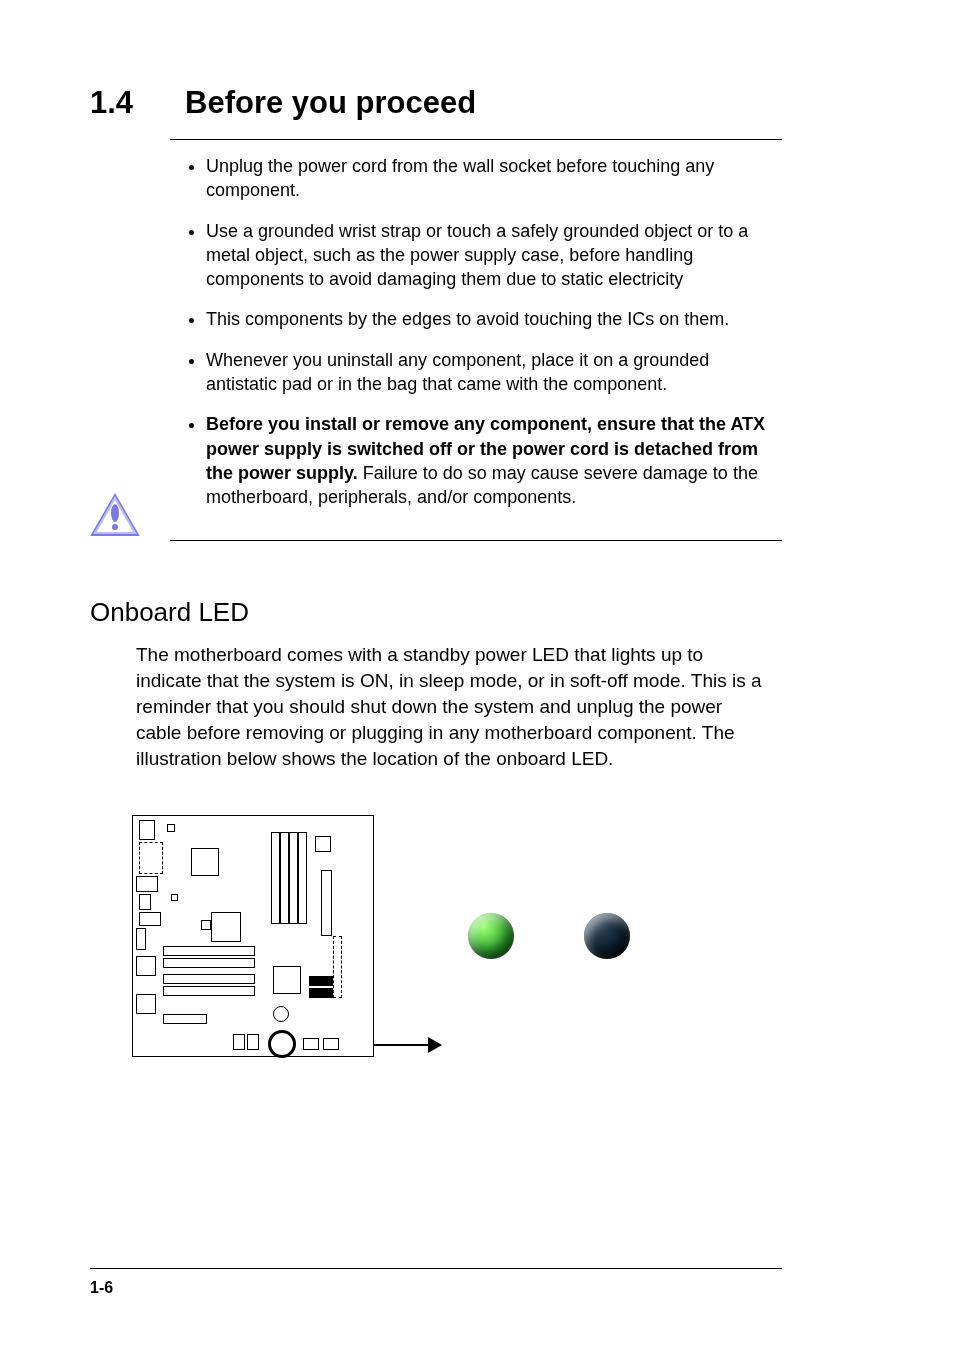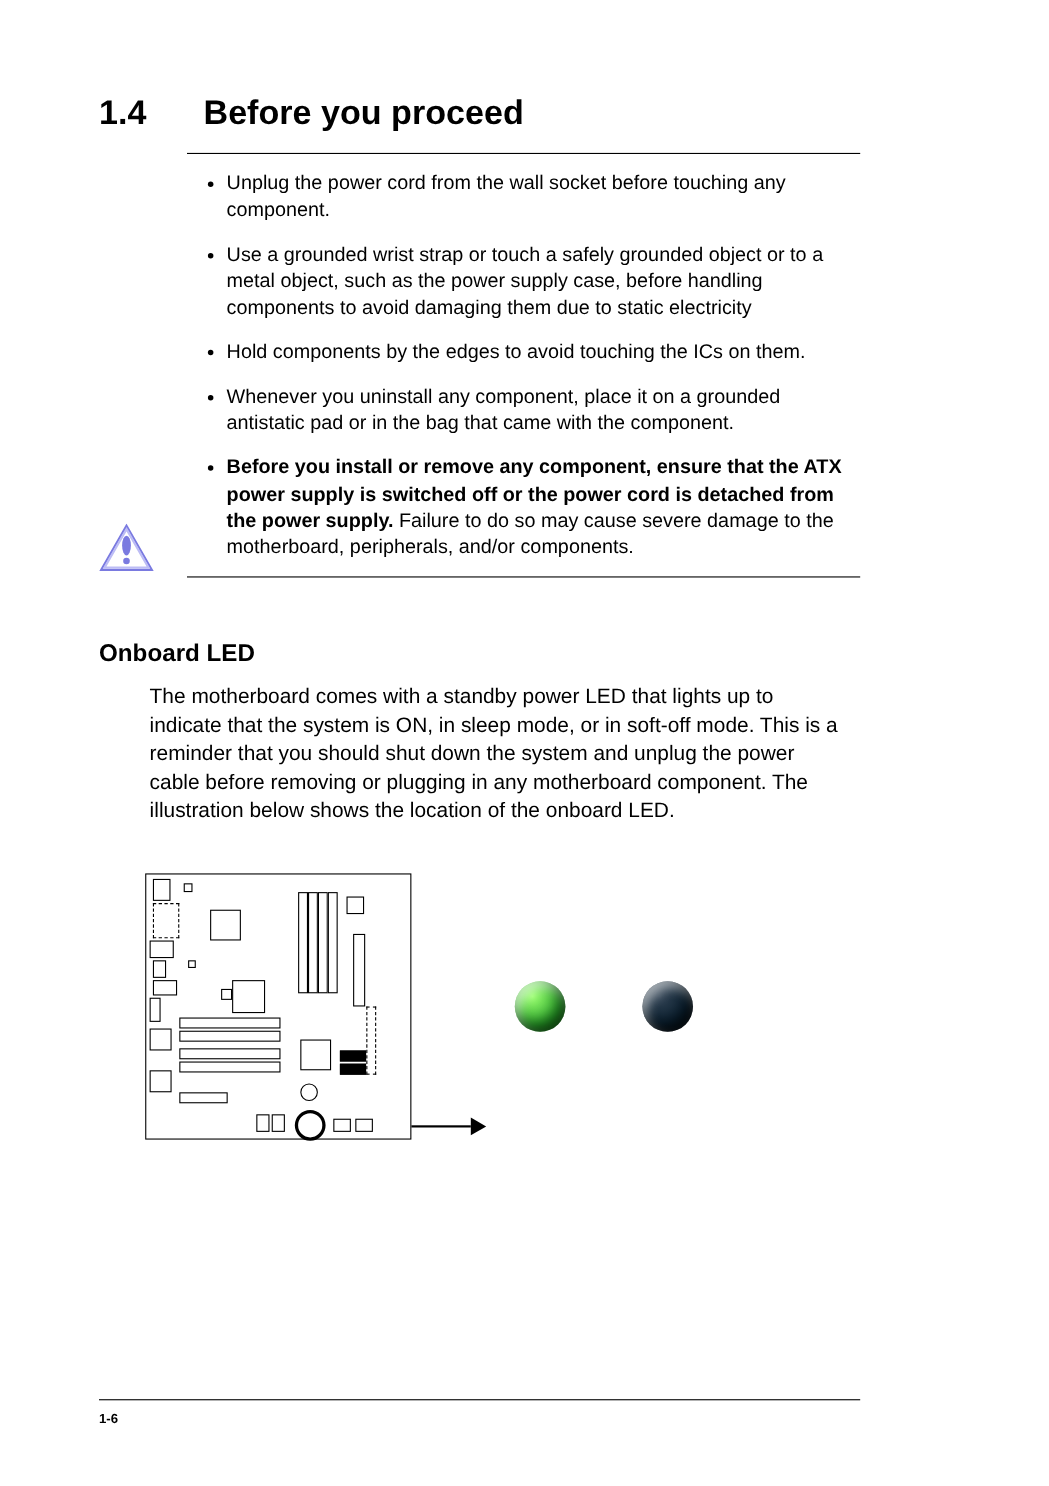--- a/index.html
+++ b/index.html
@@ -49,25 +49,25 @@
     margin: 0;
     padding: 0 0 0 36px;
     list-style: disc;
   }
   .rules li {
     font-size: 18px;
     line-height: 1.35;
     margin: 0 0 16px 0;
     padding-right: 4px;
   }
-  .rules li:last-child { margin-bottom: 0; }
+  .rules li:last-child { margin-bottom: 16px; }
   .bold { font-weight: bold; }
   .sub-heading {
-    font-size: 22px;
-    font-weight: bold;
+    font-size: 26px;
+    font-weight: normal;
     margin-top: 56px;
     margin-bottom: 14px;
   }
   .sub-body {
     font-size: 19px;
     line-height: 1.38;
     margin-left: 46px;
     margin-right: 10px;
   }
   .diagram-area {
@@ -116,21 +116,21 @@
   .orb.dark  { background: radial-gradient(circle at 35% 30%, #345, #0b2030 55%, #000); margin-left: 70px; }
   .footer {
     position: absolute;
     left: 90px; right: 90px;
     bottom: 54px;
     border-top: 1px solid #000;
     padding-top: 10px;
     display: flex;
     justify-content: space-between;
     font-weight: bold;
-    font-size: 12px;
+    font-size: 16px;
   }
 </style>
 </head>
 <body>
 
 <div class="page">
 
   <div class="heading">
     <span class="num">1.4</span><span>Before you proceed</span>
   </div>
@@ -142,21 +142,21 @@
         <polygon points="25,2 48,42 2,42" fill="none" stroke="#7a7ae0" stroke-width="2"></polygon>
         <polygon points="25,5 45,40 5,40" fill="none" stroke="#bdbdf5" stroke-width="2"></polygon>
         <ellipse cx="25" cy="20" rx="4" ry="9" fill="#7a7ae0"></ellipse>
         <circle cx="25" cy="34" r="3" fill="#7a7ae0"></circle>
       </svg>
     </div>
     <div class="rules">
       <ul>
         <li>Unplug the power cord from the wall socket before touching any component.</li>
         <li>Use a grounded wrist strap or touch  a safely grounded object or to a metal object, such as the power supply case, before handling components to avoid damaging them due to static electricity</li>
-        <li>Hold components by the edges to avoid touching the ICs on them.</li>
+        <li>This components by the edges to avoid touching the ICs on them.</li>
         <li>Whenever you uninstall any component, place it on a grounded antistatic pad or in the bag that came with the component.</li>
         <li><span class="bold">Before you install or remove any component, ensure that the ATX power supply is switched off or the power cord is detached from the power supply.</span><span> Failure to do so may cause severe damage to the motherboard, peripherals, and/or components.</span></li>
       </ul>
     </div>
   </div>
 
   <div class="sub-heading">Onboard LED</div>
   <div class="sub-body">The motherboard comes with a standby power LED that lights up  to indicate that the system is ON, in sleep mode, or in soft-off mode. This is a reminder that you should shut down the system and unplug the power cable before removing or plugging in any motherboard component. The illustration below shows the location of the onboard LED.</div>
 
   <div class="diagram-area">

